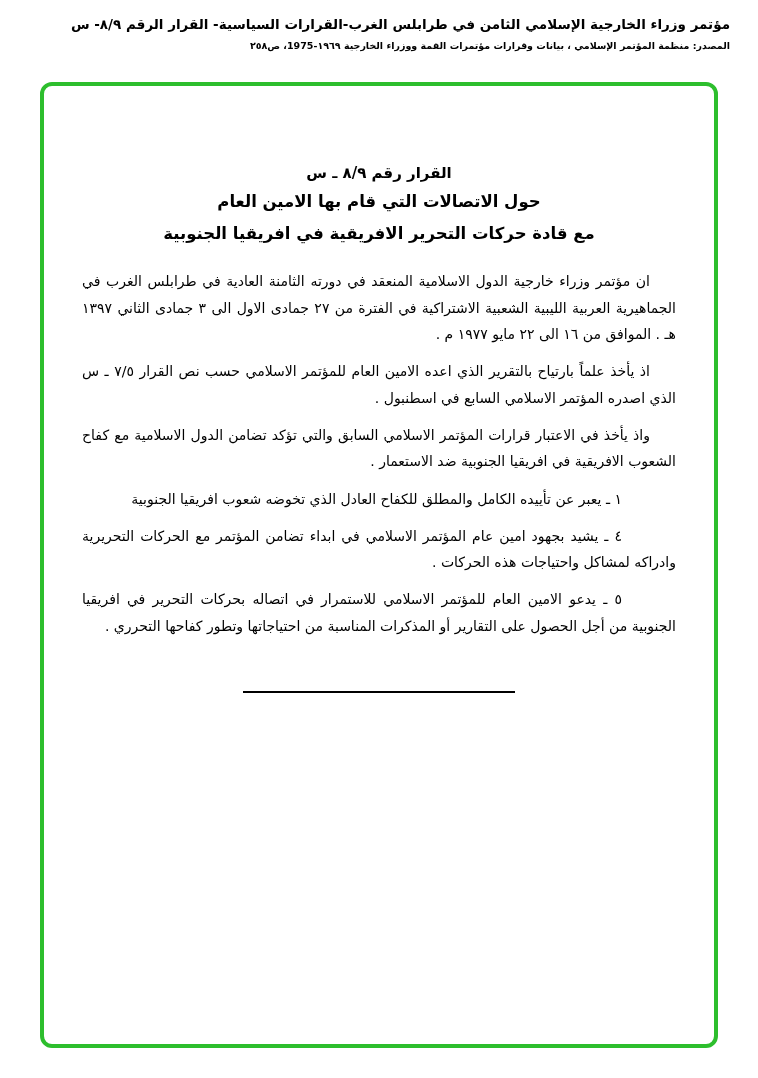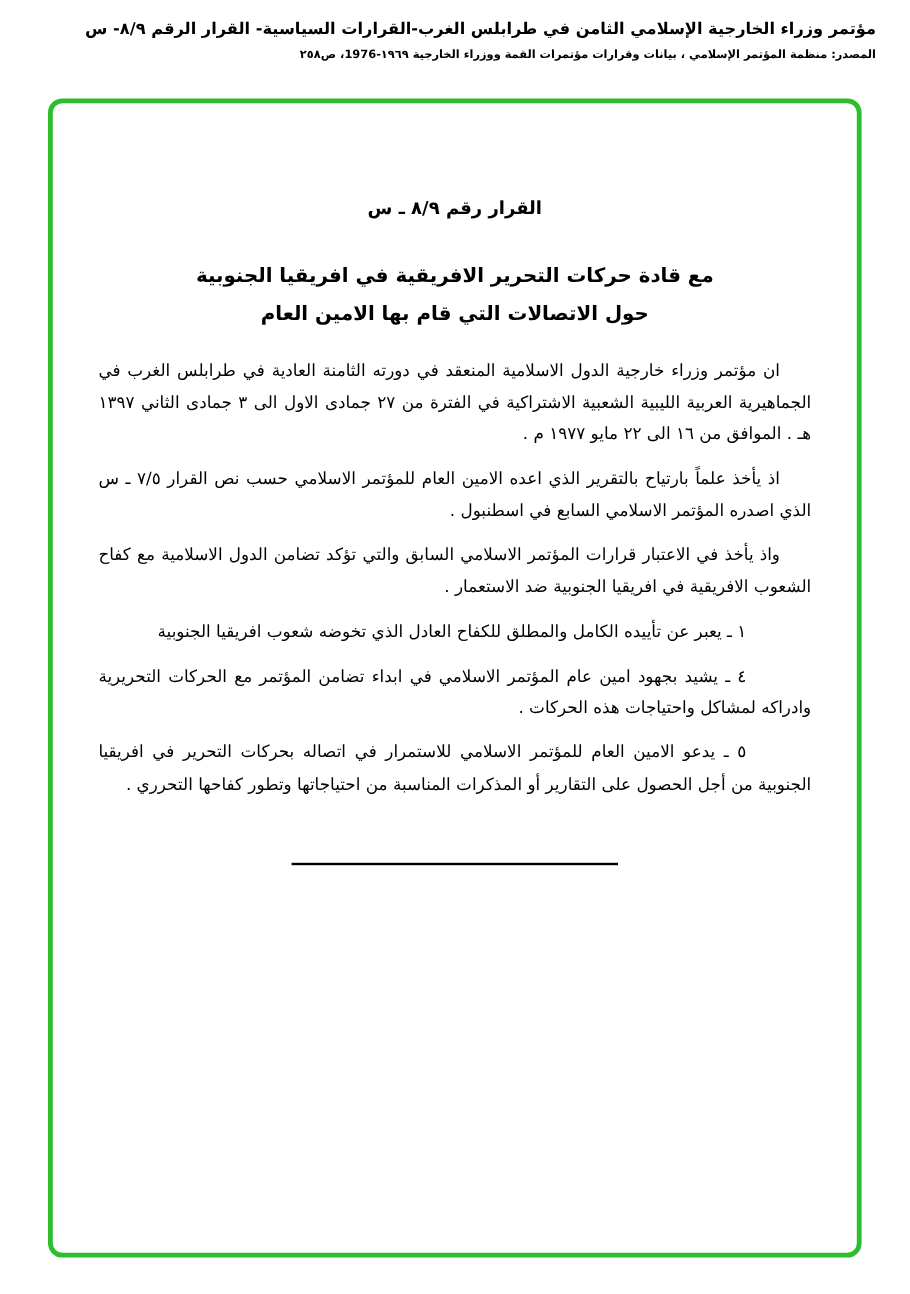--- a/index.html
+++ b/index.html
@@ -49,21 +49,21 @@
     background: #ffffff;
   }
   .doc-content {
     padding: 78px 38px 0 38px;
     direction: rtl;
   }
   .resolution-number {
     text-align: center;
     font-weight: bold;
     font-size: 15px;
-    margin-bottom: 32px;
+    margin-bottom: 4px;
   }
   .doc-title {
     text-align: center;
     font-weight: bold;
     font-size: 16.5px;
     line-height: 1.95;
   }
   .doc-body {
     margin-top: 18px;
   }
@@ -85,30 +85,30 @@
     margin: 52px auto 0 auto;
   }
 </style>
 </head>
 <body>
 
 <div class="page">
 
   <div class="header">
     <div class="header-line1">مؤتمر وزراء الخارجية الإسلامي الثامن في طرابلس الغرب-القرارات السياسية- القرار الرقم ٨/٩- س</div>
-    <div class="header-line2">المصدر: منظمة المؤتمر الإسلامي ، بيانات وقرارات مؤتمرات القمة ووزراء الخارجية ١٩٦٩-1976، ص٢٥٨</div>
+    <div class="header-line2">المصدر: منظمة المؤتمر الإسلامي ، بيانات وقرارات مؤتمرات القمة ووزراء الخارجية ١٩٦٩-1975، ص٢٥٨</div>
   </div>
 
   <div class="doc-frame">
     <div class="doc-content">
 
       <div class="resolution-number">القرار رقم ٨/٩ ـ س</div>
 
+      <div class="doc-title">حول الاتصالات التي قام بها الامين العام</div>
       <div class="doc-title">مع قادة حركات التحرير الافريقية في افريقيا الجنوبية</div>
-      <div class="doc-title">حول الاتصالات التي قام بها الامين العام</div>
 
       <div class="doc-body">
         <p class="para">ان مؤتمر وزراء خارجية الدول الاسلامية المنعقد في دورته الثامنة العادية في طرابلس الغرب في الجماهيرية العربية الليبية الشعبية الاشتراكية في الفترة من ٢٧ جمادى الاول الى ٣ جمادى الثاني ١٣٩٧ هـ . الموافق من ١٦ الى ٢٢ مايو ١٩٧٧ م .</p>
         <p class="para">اذ يأخذ علماً بارتياح بالتقرير الذي اعده الامين العام للمؤتمر الاسلامي حسب نص القرار ٧/٥ ـ س الذي اصدره المؤتمر الاسلامي السابع في اسطنبول .</p>
         <p class="para">واذ يأخذ في الاعتبار قرارات المؤتمر الاسلامي السابق والتي تؤكد تضامن الدول الاسلامية مع كفاح الشعوب الافريقية في افريقيا الجنوبية ضد الاستعمار .</p>
 
         <p class="para item">١ ـ يعبر عن تأييده الكامل والمطلق للكفاح العادل الذي تخوضه شعوب افريقيا الجنوبية</p>
         <p class="para item">٤ ـ يشيد بجهود امين عام المؤتمر الاسلامي في ابداء تضامن المؤتمر مع الحركات التحريرية وادراكه لمشاكل واحتياجات هذه الحركات .</p>
         <p class="para item">٥ ـ يدعو الامين العام للمؤتمر الاسلامي للاستمرار في اتصاله بحركات التحرير في افريقيا الجنوبية من أجل الحصول على التقارير أو المذكرات المناسبة من احتياجاتها وتطور كفاحها التحرري .</p>
       </div>

